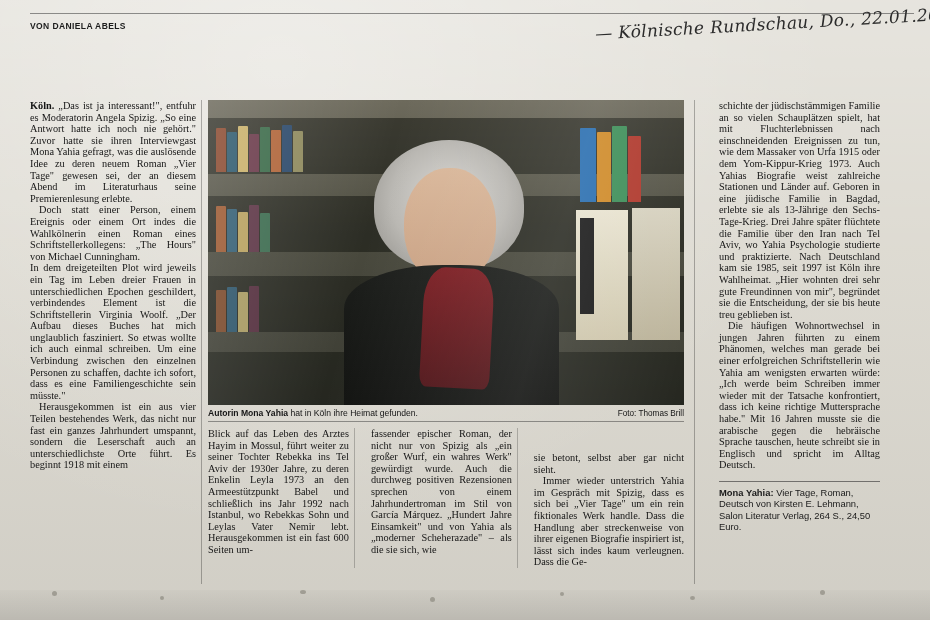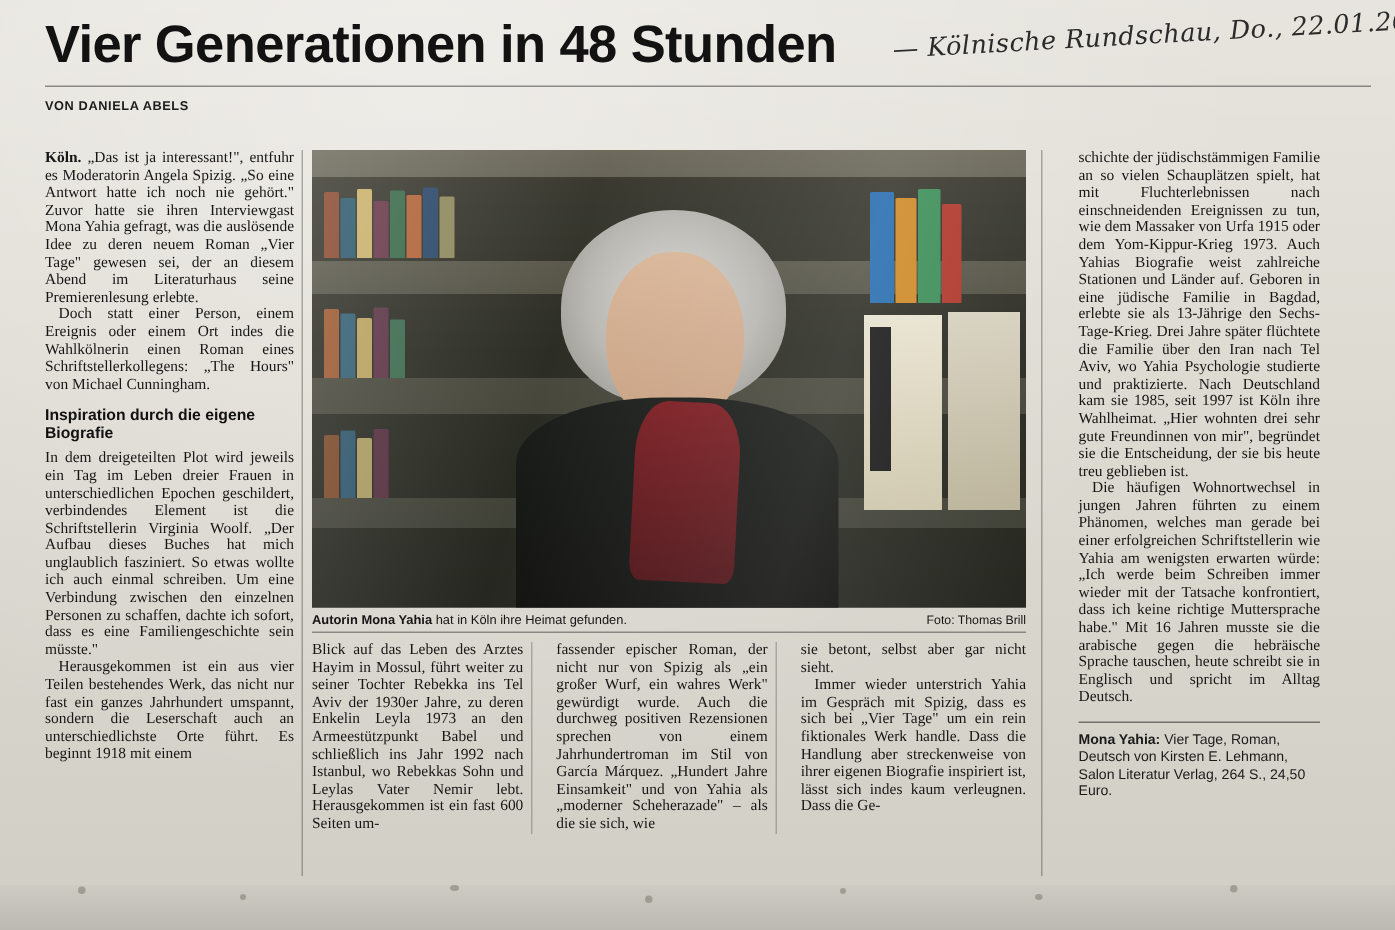--- a/index.html
+++ b/index.html
@@ -120,21 +120,21 @@
     margin-top:3px;
     color:#151515;
   }
   .cap-row .cap-main b{font-weight:bold;}
   .cap-row .credit{font-size:8.2px;white-space:nowrap;}
   .cap-rule{height:1px;background:#3a3a3a;opacity:.5;margin-top:3px;}
   .midcols{
     display:flex;margin-top:6px;gap:12px;
   }
   .midcols .mc{width:162px;padding-right:10px;box-sizing:border-box;position:relative;}
-  .midcols .mc:last-child{padding-right:0;}
+  .midcols .mc:last-child{padding-right:0;margin-top:24px;}
   .sep{position:absolute;top:0;bottom:0;right:4px;width:1px;background:rgba(0,0,0,.22);}
   .infobox{
     margin-top:10px;
     font-family:"Liberation Sans",sans-serif;
     font-size:9.4px;
     line-height:11.4px;
     text-align:left;
   }
   .infobox b{font-weight:bold;}
   .topline{height:1px;background:#2f2f2f;opacity:.6;margin-bottom:5px;}
@@ -179,34 +179,32 @@
   }
 </style>
 </head>
 <body>
 
 <div class="paper"></div>
 
 <div class="clip">
  <div class="sheet">
 
-  <div class="headline">Vier Generationen in 48 Stunden</div>
   <div class="handwriting">— Kölnische Rundschau, Do., 22.01.26</div>
 
 
   <div class="rule"></div>
 
   <div class="byline">VON DANIELA ABELS</div>
 
   <div class="cols">
 
     <div class="col c1">
       <p class="body first"><b>Köln.</b> <span>„Das ist ja interessant!", entfuhr es Moderatorin Angela Spizig. „So eine Antwort hatte ich noch nie gehört." Zuvor hatte sie ihren Interviewgast Mona Yahia gefragt, was die auslösende Idee zu deren neuem Roman „Vier Tage" gewesen sei, der an diesem Abend im Literaturhaus seine Premierenlesung erlebte.</span></p>
       <p class="body">Doch statt einer Person, einem Ereignis oder einem Ort indes die Wahlkölnerin einen Roman eines Schriftstellerkollegens: „The Hours" von Michael Cunningham.</p>
-      <div class="subtitle">Inspiration durch die eigene Biografie</div>
       <p class="body first">In dem dreigeteilten Plot wird jeweils ein Tag im Leben dreier Frauen in unterschiedlichen Epochen geschildert, verbindendes Element ist die Schriftstellerin Virginia Woolf. „Der Aufbau dieses Buches hat mich unglaublich fasziniert. So etwas wollte ich auch einmal schreiben. Um eine Verbindung zwischen den einzelnen Personen zu schaffen, dachte ich sofort, dass es eine Familiengeschichte sein müsste."</p>
       <p class="body">Herausgekommen ist ein aus vier Teilen bestehendes Werk, das nicht nur fast ein ganzes Jahrhundert umspannt, sondern die Leserschaft auch an unterschiedlichste Orte führt. Es beginnt 1918 mit einem</p>
       <div class="vline" style="right:6px;"></div>
     </div>
 
     <div class="col cmid">
 
       <div class="photo">
         <div class="shelf"></div>
         <div class="shelfband" style="top:18px;"></div>

